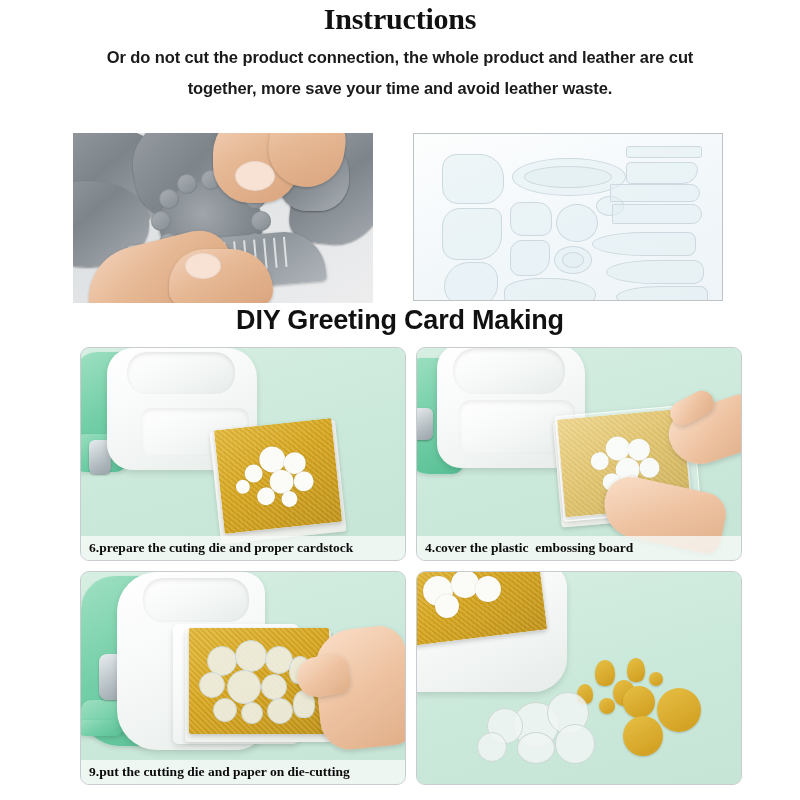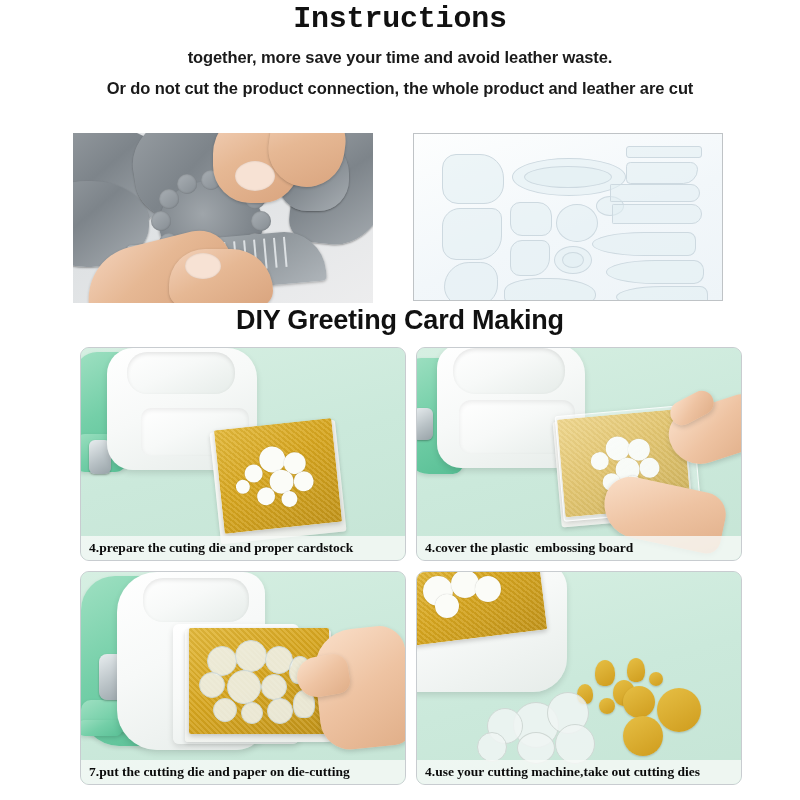--- a/index.html
+++ b/index.html
@@ -7,21 +7,21 @@
     width:800px;height:800px;
     background:#ffffff;
     font-family:"Liberation Sans", sans-serif;
     overflow:hidden;
     position:relative;
   }
 
   
   .header{ padding-top:2px; text-align:center; }
   .title{
-    font-family:Liberation Mono, monospace;
+    font-family:Liberation Serif, serif;
     font-weight:bold;
     font-size:30px;
     line-height:34px;
     color:#111;
     letter-spacing:-0.2px;
   }
   .subline{
     font-family:"Liberation Sans", sans-serif;
     font-weight:bold;
     font-size:16.5px;
@@ -225,22 +225,22 @@
     color:#0b0b0b;
     white-space:pre;
   }
 </style>
 </head>
 <body>
 
 <div class="header">
   <div class="title">Instructions</div>
   <div class="sub-wrap">
+    <div class="subline">Or do not cut the product connection, the whole product and leather are cut</div>
     <div class="subline">together, more save your time and avoid leather waste.</div>
-    <div class="subline">Or do not cut the product connection, the whole product and leather are cut</div>
   </div>
 </div>
 
 <div class="top-row">
 
   <div class="photo photo-a">
     <div class="pa-bg"></div>
 
     <div class="die-plate dp1"></div>
     <div class="die-plate dp2"></div>
@@ -332,21 +332,21 @@
       <div class="wflower" style="left:66px;top:30px;width:22px;height:22px;"></div>
       <div class="wflower" style="left:26px;top:38px;width:18px;height:18px;"></div>
       <div class="wflower" style="left:50px;top:46px;width:24px;height:24px;"></div>
       <div class="wflower" style="left:74px;top:50px;width:20px;height:20px;"></div>
       <div class="wflower" style="left:36px;top:62px;width:18px;height:18px;"></div>
       <div class="wflower" style="left:60px;top:68px;width:16px;height:16px;"></div>
       <div class="wflower" style="left:16px;top:52px;width:14px;height:14px;"></div>
     </div>
 
     <div class="caption">
-      <span>4.prepare the cuting die and proper cardstock</span>
+      <span>6.prepare the cuting die and proper cardstock</span>
     </div>
   </div>
 
   <div class="panel">
     <div class="panel-bg"></div>
     <div class="mach-green" style="left:-12px;top:10px;width:58px;height:116px;border-radius:16px 8px 10px 24px;"></div>
     <div class="knob" style="left:-4px;top:60px;width:20px;height:32px;"></div>
     <div class="mach-white" style="left:20px;top:-4px;width:148px;height:124px;border-radius:24px 30px 30px 24px;"></div>
     <div class="mach-white" style="left:36px;top:0px;width:112px;height:46px;border-radius:22px;box-shadow:inset 0 2px 4px rgba(0,0,0,.10);"></div>
     <div class="mach-white" style="left:42px;top:52px;width:116px;height:54px;border-radius:12px;box-shadow:inset 0 2px 5px rgba(0,0,0,.08);"></div>
@@ -394,21 +394,21 @@
       <div class="silverflower" style="left:24px;top:70px;width:22px;height:22px;"></div>
       <div class="silverflower" style="left:52px;top:74px;width:20px;height:20px;"></div>
       <div class="silverflower" style="left:78px;top:70px;width:24px;height:24px;"></div>
       <div class="silverflower" style="left:104px;top:62px;width:20px;height:26px;border-radius:50% 50% 40% 40%;"></div>
     </div>
 
     <div class="hand" style="left:236px;top:56px;width:92px;height:120px;border-radius:40px 26px 20px 30px;transform:rotate(-6deg);"></div>
     <div class="hand" style="left:216px;top:84px;width:52px;height:40px;border-radius:22px 16px 14px 22px;transform:rotate(-10deg);"></div>
 
     <div class="caption">
-      <span>7.put the cutting die and paper on die-cutting</span>
+      <span>9.put the cutting die and paper on die-cutting</span>
     </div>
   </div>
 
   <div class="panel">
     <div class="panel-bg"></div>
 
     <div class="mach-white" style="left:-22px;top:-10px;width:172px;height:130px;border-radius:18px 26px 34px 22px;"></div>
     <div class="gold" style="left:-14px;top:-12px;width:140px;height:78px;border-radius:2px;transform:rotate(-7deg);"></div>
     <div class="wflower" style="left:6px;top:4px;width:30px;height:30px;"></div>
     <div class="wflower" style="left:34px;top:-2px;width:28px;height:28px;"></div>
@@ -425,17 +425,14 @@
     <div class="goldflower" style="left:240px;top:116px;width:44px;height:44px;"></div>
     <div class="goldflower" style="left:206px;top:144px;width:40px;height:40px;"></div>
 
     <div class="silverflower" style="left:96px;top:130px;width:44px;height:44px;"></div>
     <div class="silverflower" style="left:130px;top:120px;width:40px;height:40px;"></div>
     <div class="silverflower" style="left:70px;top:136px;width:34px;height:34px;"></div>
     <div class="silverflower" style="left:100px;top:160px;width:36px;height:30px;"></div>
     <div class="silverflower" style="left:138px;top:152px;width:38px;height:38px;"></div>
     <div class="silverflower" style="left:60px;top:160px;width:28px;height:28px;"></div>
 
-    <div class="caption">
-      <span>4.use your cutting machine,take out cutting dies</span>
-    </div>
   </div>
 </div>
 
 </body></html>

